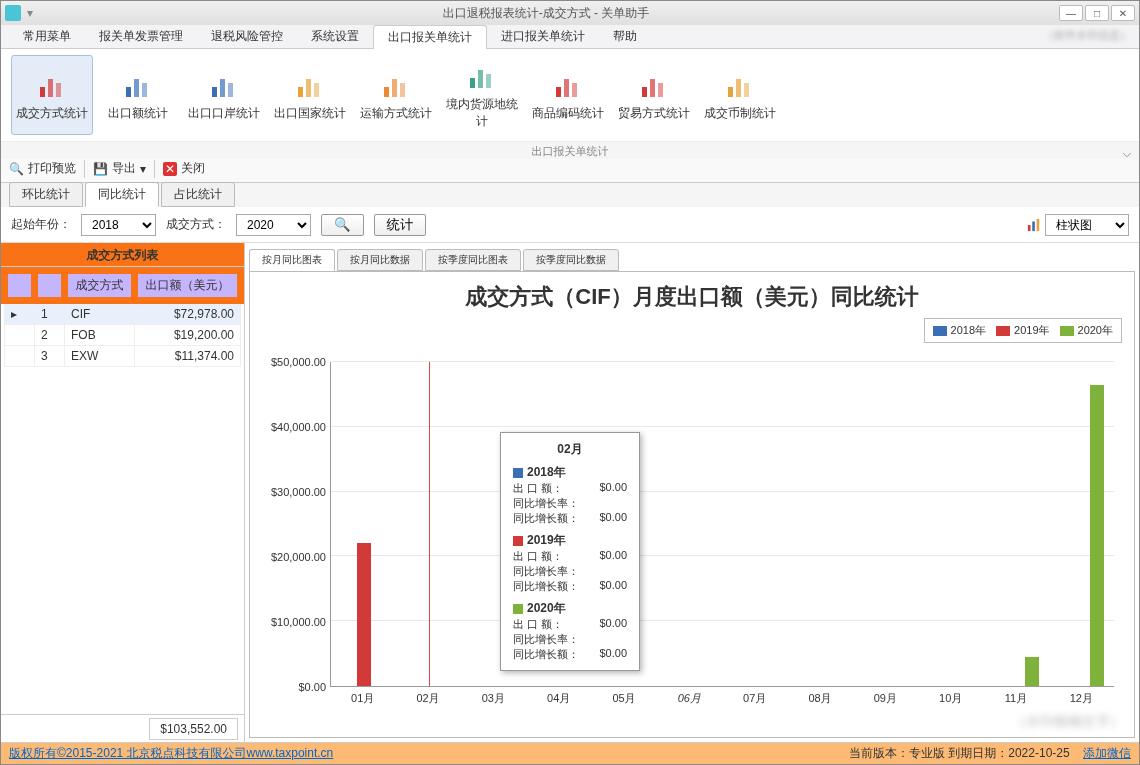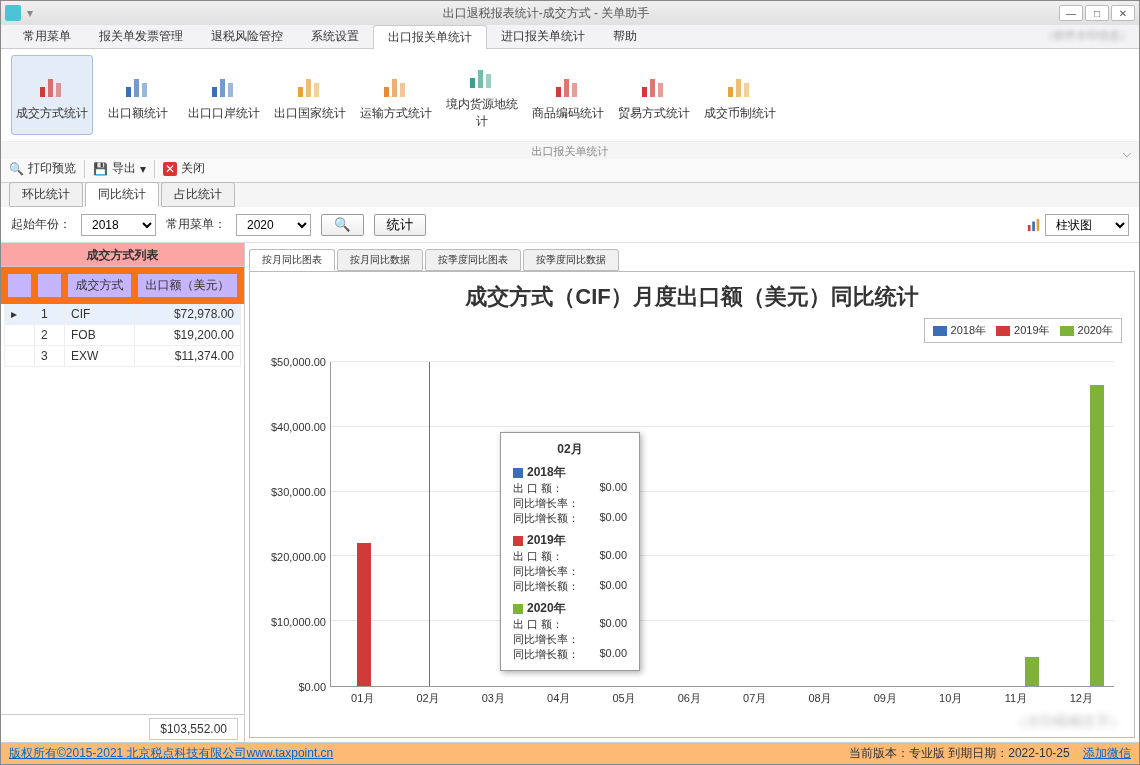--- a/index.html
+++ b/index.html
@@ -38,21 +38,21 @@
 .filter-row { height: 36px; display: flex; align-items: center; padding: 0 10px; gap: 10px; background: #fff; border-bottom: 1px solid #ddd; position: relative; }
 .filter-row label { color: #333; }
 .filter-row select, .chart-type { height: 22px; border: 1px solid #aaa; background: #fff; padding: 0 20px 0 6px; font-size: 12px; }
 .btn { height: 22px; border: 1px solid #999; background: linear-gradient(#fff,#eee); padding: 0 12px; cursor: pointer; border-radius: 2px; display: inline-flex; align-items: center; gap: 4px; }
 .chart-type-wrap { position: absolute; right: 10px; top: 7px; display: flex; align-items: center; }
 .chart-type-wrap .ct-icon { width: 14px; height: 14px; margin-right: 4px; }
 
 .main { flex: 1; display: flex; background: #fff; overflow: hidden; }
 
 .side { width: 244px; border-right: 1px solid #ccc; display: flex; flex-direction: column; }
-.side-title { height: 24px; background: #fca5a5; border-bottom: 1px solid #ccc; text-align: center; line-height: 24px; font-weight: bold; }
+.side-title { height: 24px; background: #f97316; border-bottom: 1px solid #ccc; text-align: center; line-height: 24px; font-weight: bold; }
 .side-table { flex: 1; }
 .side-table table { width: 100%; border-collapse: collapse; }
 .side-table th { background: #c4b5fd; border: 7px solid #f97316; padding: 3px 6px; font-weight: normal; color: #333; }
 .side-table td { border: 1px solid #eee; padding: 3px 6px; }
 .side-table tr.sel td { background: #e8f0fb; }
 .side-table td.num { text-align: right; }
 .side-footer { height: 28px; border-top: 1px solid #ccc; display: flex; justify-content: flex-end; align-items: center; padding-right: 6px; }
 .side-footer .sumbox { border: 1px solid #ccc; padding: 3px 10px; background: #fff; }
 
 .chartarea { flex: 1; display: flex; flex-direction: column; padding: 4px; }
@@ -232,21 +232,21 @@
 
   <div class="stat-tabs" id="stat-tabs">
       <div class="stat-tab">环比统计</div>
       <div class="stat-tab active">同比统计</div>
       <div class="stat-tab">占比统计</div>
     </div>
 
   <div class="filter-row">
     <label>起始年份：</label>
     <select><option>2018</option></select>
-    <label>常用菜单：</label>
+    <label>成交方式：</label>
     <select><option>2020</option></select>
     <button class="btn">
         <span>🔍</span>
       </button>
     <button class="btn">统计</button>
     <div class="chart-type-wrap">
       <svg class="ct-icon" viewBox="0 0 16 16">
           <rect x="1" y="8" width="3" height="7" fill="#d23a3a"></rect>
           <rect x="6" y="4" width="3" height="11" fill="#3a6fb7"></rect>
           <rect x="11" y="1" width="3" height="14" fill="#e8a23a"></rect>
@@ -337,21 +337,21 @@
             <div class="bar" style="left: calc(87.5% + 9px); height: 9%; background: rgb(127, 178, 58);"></div>
             <div class="bar" style="left: calc(95.8333% + 9px); height: 93%; background: rgb(127, 178, 58);"></div>
             <div class="vline" style="left: 12.5%;"></div>
           </div>
         <div class="xlabels" id="xlabels">
             <div class="xlabel" style="left: 4.16667%;">01月</div>
             <div class="xlabel" style="left: 12.5%;">02月</div>
             <div class="xlabel" style="left: 20.8333%;">03月</div>
             <div class="xlabel" style="left: 29.1667%;">04月</div>
             <div class="xlabel" style="left: 37.5%;">05月</div>
-            <div class="xlabel" style="left: 45.8333%;">06月</div>
+            <div class="xlabel" style="left: 45.8333%; font-style: italic;">06月</div>
             <div class="xlabel" style="left: 54.1667%;">07月</div>
             <div class="xlabel" style="left: 62.5%;">08月</div>
             <div class="xlabel" style="left: 70.8333%;">09月</div>
             <div class="xlabel" style="left: 79.1667%;">10月</div>
             <div class="xlabel" style="left: 87.5%;">11月</div>
             <div class="xlabel" style="left: 95.8333%;">12月</div>
           </div>
 
         <div class="tooltip" style="left:250px; top:160px;">
           <div class="tt-title">02月</div>

